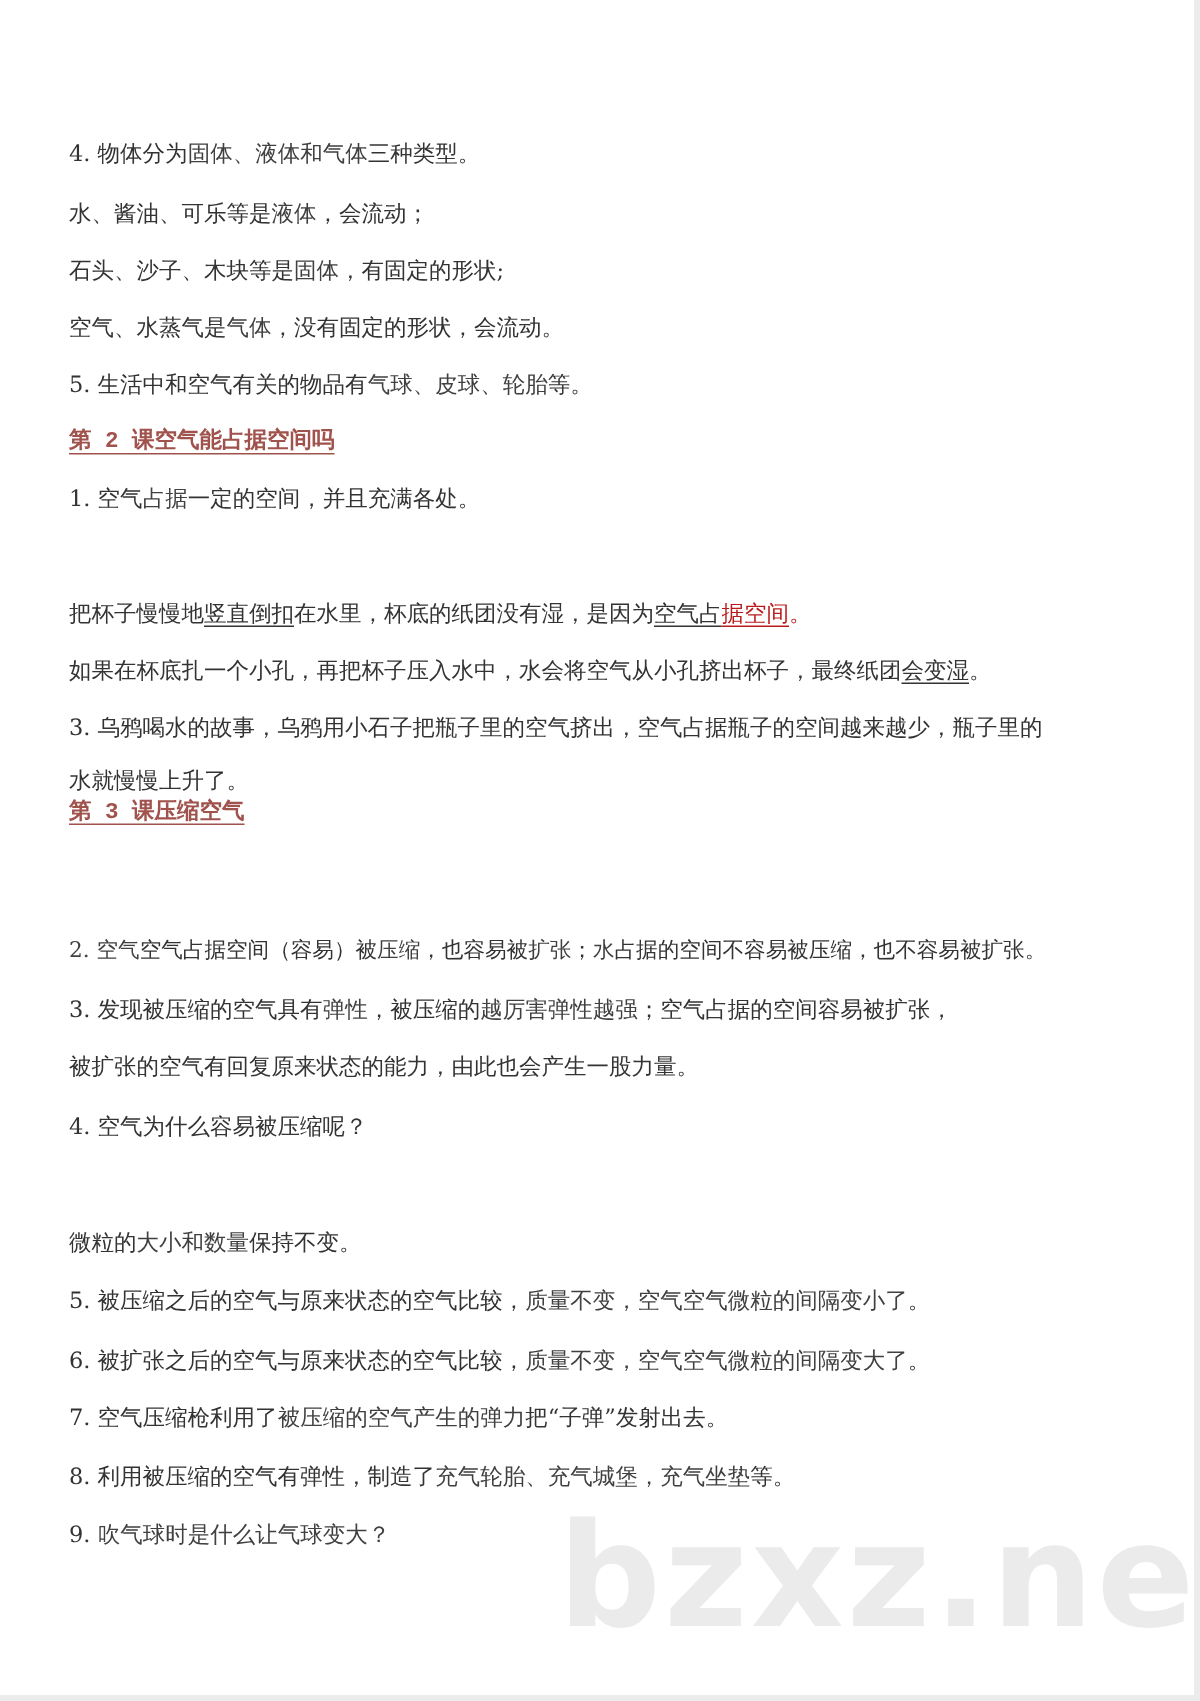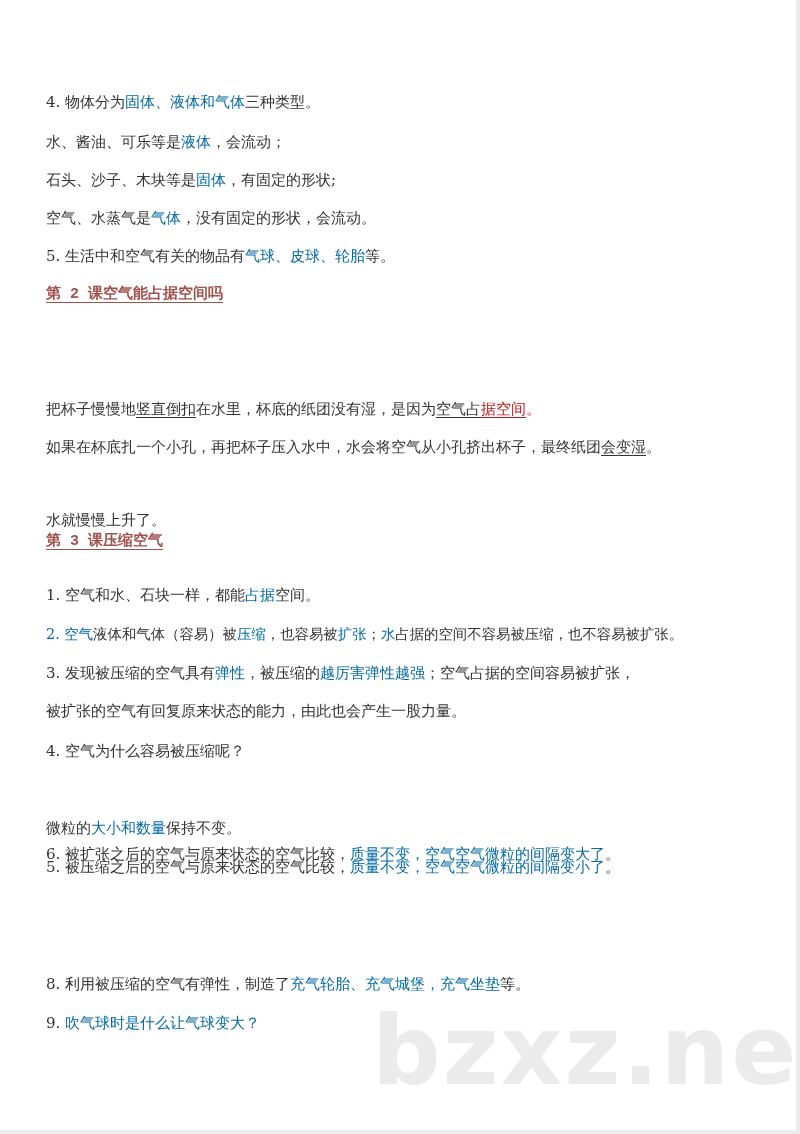--- a/index.html
+++ b/index.html
@@ -1,20 +1,20 @@
 <!DOCTYPE html>
 <html><head>
 <meta charset="utf-8">
 <style>
   html, body { margin:0; padding:0; }
   body { width:800px; height:1134px; background:#ececec; overflow:hidden; position:relative;
          font-family:"DejaVu Serif","Liberation Serif",serif; }
   .page { position:absolute; left:0; top:0; width:796px; height:1130px; background:#ffffff; }
   .line { position:absolute; left:46px; font-size:15px; color:#333333; white-space:nowrap; line-height:20px; }
-  .red { color:#0369a1; }
+  .red { color:#404040; }
   .pink { color:#b91c1c; }
   .ul { text-decoration:underline; text-underline-offset:3px; }
   .heading { color:#a0524d; font-weight:bold; text-decoration:underline; text-underline-offset:4px;
              font-family:Liberation Mono, monospace; font-size:15px; }
   .watermark { position:absolute; left:372px; top:995px; font-size:96px; font-weight:bold;
                color:#ebebeb; font-family:"DejaVu Sans","Liberation Sans",sans-serif; letter-spacing:2px; }
 </style>
 </head>
 <body>
 
@@ -31,49 +31,53 @@
   </div>
   <div class="line" style="top:208px">
     <span>空气、水蒸气是</span><span class="red">气体</span><span>，没有固定的形状，会流动。</span>
   </div>
   <div class="line" style="top:246px">
     <span>5. 生活中和空气有关的物品有</span><span class="red">气球、皮球、轮胎</span><span>等。</span>
   </div>
 
   <div class="line heading" style="top:285px">第 2 课空气能占据空间吗</div>
 
+  <div class="line" style="top:322px">
+    <span>1. 空气</span><span class="red">占据</span><span>一定的空间，并且充满各处。</span>
+  </div>
   <div class="line" style="top:399px">
     <span>把杯子慢慢地</span><span class="ul">竖直倒扣</span><span>在水里，杯底的纸团没有湿，是因为</span><span class="ul">空气占</span><span class="ul pink">据空间</span><span class="pink">。</span>
   </div>
   <div class="line" style="top:437px">
     <span>如果在杯底扎一个小孔，再把杯子压入水中，水会将空气从小孔挤出杯子，最终纸团</span><span class="ul">会变湿</span><span>。</span>
   </div>
+  <div class="line" style="top:475px">3. 乌鸦喝水的故事，乌鸦用小石子把瓶子里的空气挤出，空气占据瓶子的空间越来越少，瓶子里的</div>
   <div class="line" style="top:510px">水就慢慢上升了。</div>
 
   <div class="line heading" style="top:532px">第 3 课压缩空气</div>
 
-  <div class="line" style="top:585px">
-    <span>1. 空气和水、石块一样，都能</span><span class="red">占据</span><span>空间。</span>
-  </div>
   <div class="line" style="top:624px; font-size:14.4px">
-    <span class="red">2. </span><span class="red">空气</span><span>液体和气体（容易）被</span><span class="red">压缩</span><span>，也容易被</span><span class="red">扩张</span><span>；</span><span class="red">水</span><span>占据的空间不容易被压缩，也不容易被扩张。</span>
+    <span class="red">2. </span><span class="red">空气</span><span>空气占据空间（容易）被</span><span class="red">压缩</span><span>，也容易被</span><span class="red">扩张</span><span>；</span><span class="red">水</span><span>占据的空间不容易被压缩，也不容易被扩张。</span>
   </div>
   <div class="line" style="top:663px">
     <span>3. 发现被压缩的空气具有</span><span class="red">弹性</span><span>，被压缩的</span><span class="red">越厉害弹性越强</span><span>；空气占据的空间容易被扩张，</span>
   </div>
   <div class="line" style="top:701px">被扩张的空气有回复原来状态的能力，由此也会产生一股力量。</div>
   <div class="line" style="top:741px">4. 空气为什么容易被压缩呢？</div>
   <div class="line" style="top:818px">
     <span>微粒的</span><span class="red">大小和数量</span><span>保持不变。</span>
   </div>
   <div class="line" style="top:857px">
     <span>5. 被压缩之后的空气与原来状态的空气比较，</span><span class="red">质量不变，空气空气微粒的间隔变小了</span><span>。</span>
   </div>
-  <div class="line" style="top:844px">
+  <div class="line" style="top:897px">
     <span>6. 被扩张之后的空气与原来状态的空气比较，</span><span class="red">质量不变，空气空气微粒的间隔变大了</span><span>。</span>
+  </div>
+  <div class="line" style="top:935px">
+    <span>7. 空气压缩枪利用了</span><span class="red">被压缩的空气产生的弹力</span><span>把“子弹”发射出去。</span>
   </div>
   <div class="line" style="top:974px">
     <span>8. 利用被压缩的空气有弹性，制造了</span><span class="red">充气轮胎、充气城堡，充气坐垫</span><span>等。</span>
   </div>
   <div class="line" style="top:1013px">
     <span>9. </span><span class="red">吹气球时是什么让气球变大？</span>
   </div>
 
   <div class="watermark">bzxz.net</div>
 </div>

